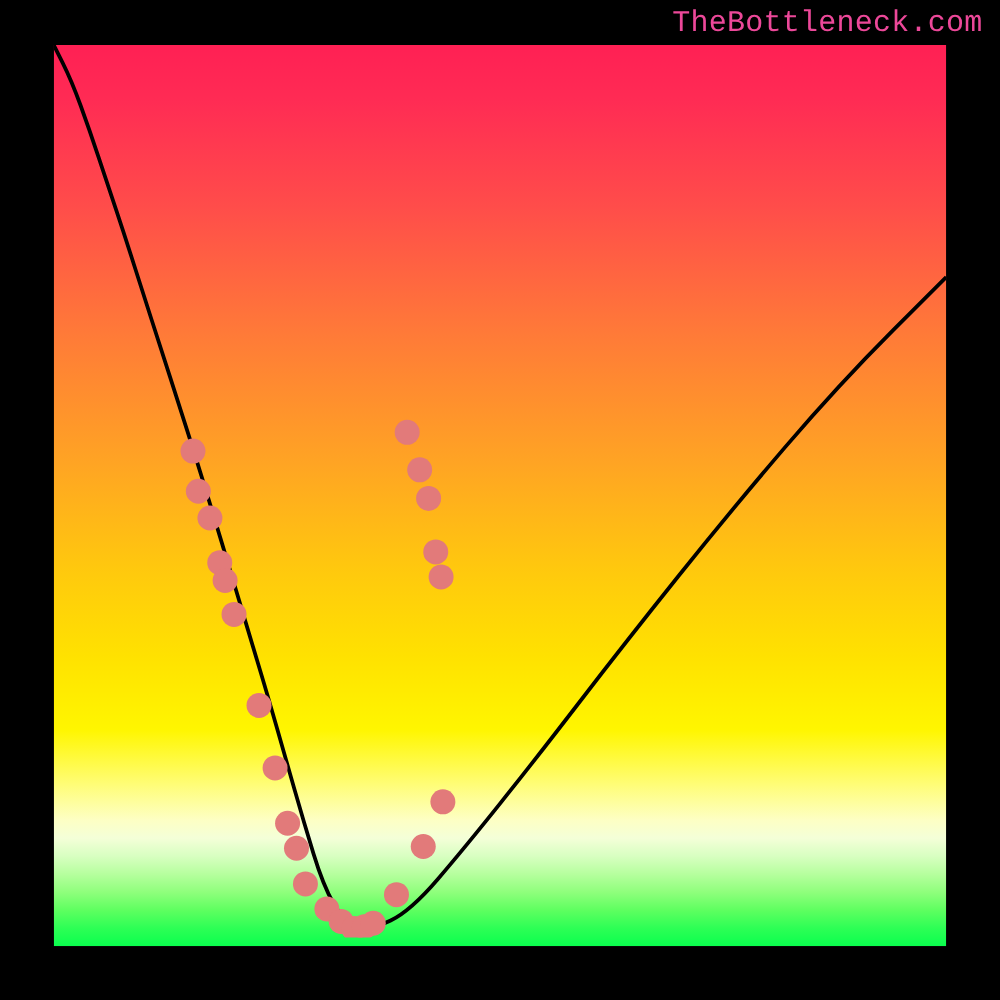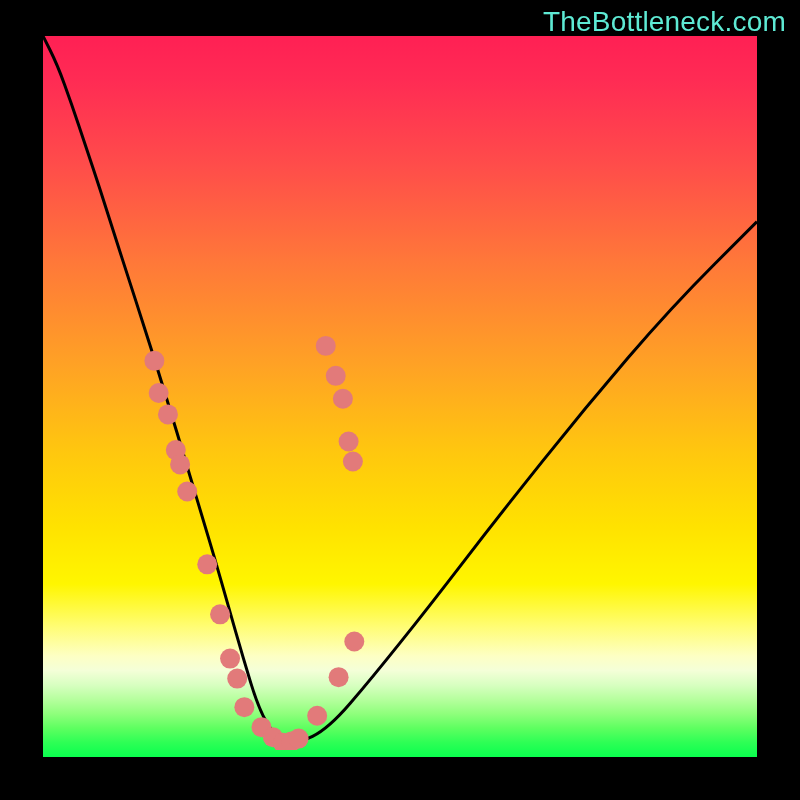--- a/index.html
+++ b/index.html
@@ -14,25 +14,26 @@
   .frame {
     position: relative;
     width: 800px;
     height: 800px;
     background: #000;
   }
   .watermark {
     position: absolute;
     top: 6px;
     right: 14px;
-    color: #5eead4;
-    font-size: 28px;
+    color: #ec4899;
+    font-size: 24px;
     font-weight: 400;
     letter-spacing: 0.2px;
     z-index: 20;
+    font-family: Liberation Mono, monospace;
   }
   .plot-area {
     position: absolute;
     left: 43px;
     top: 36px;
     width: 714px;
     height: 721px;
     overflow: hidden;
     z-index: 1;
   }

